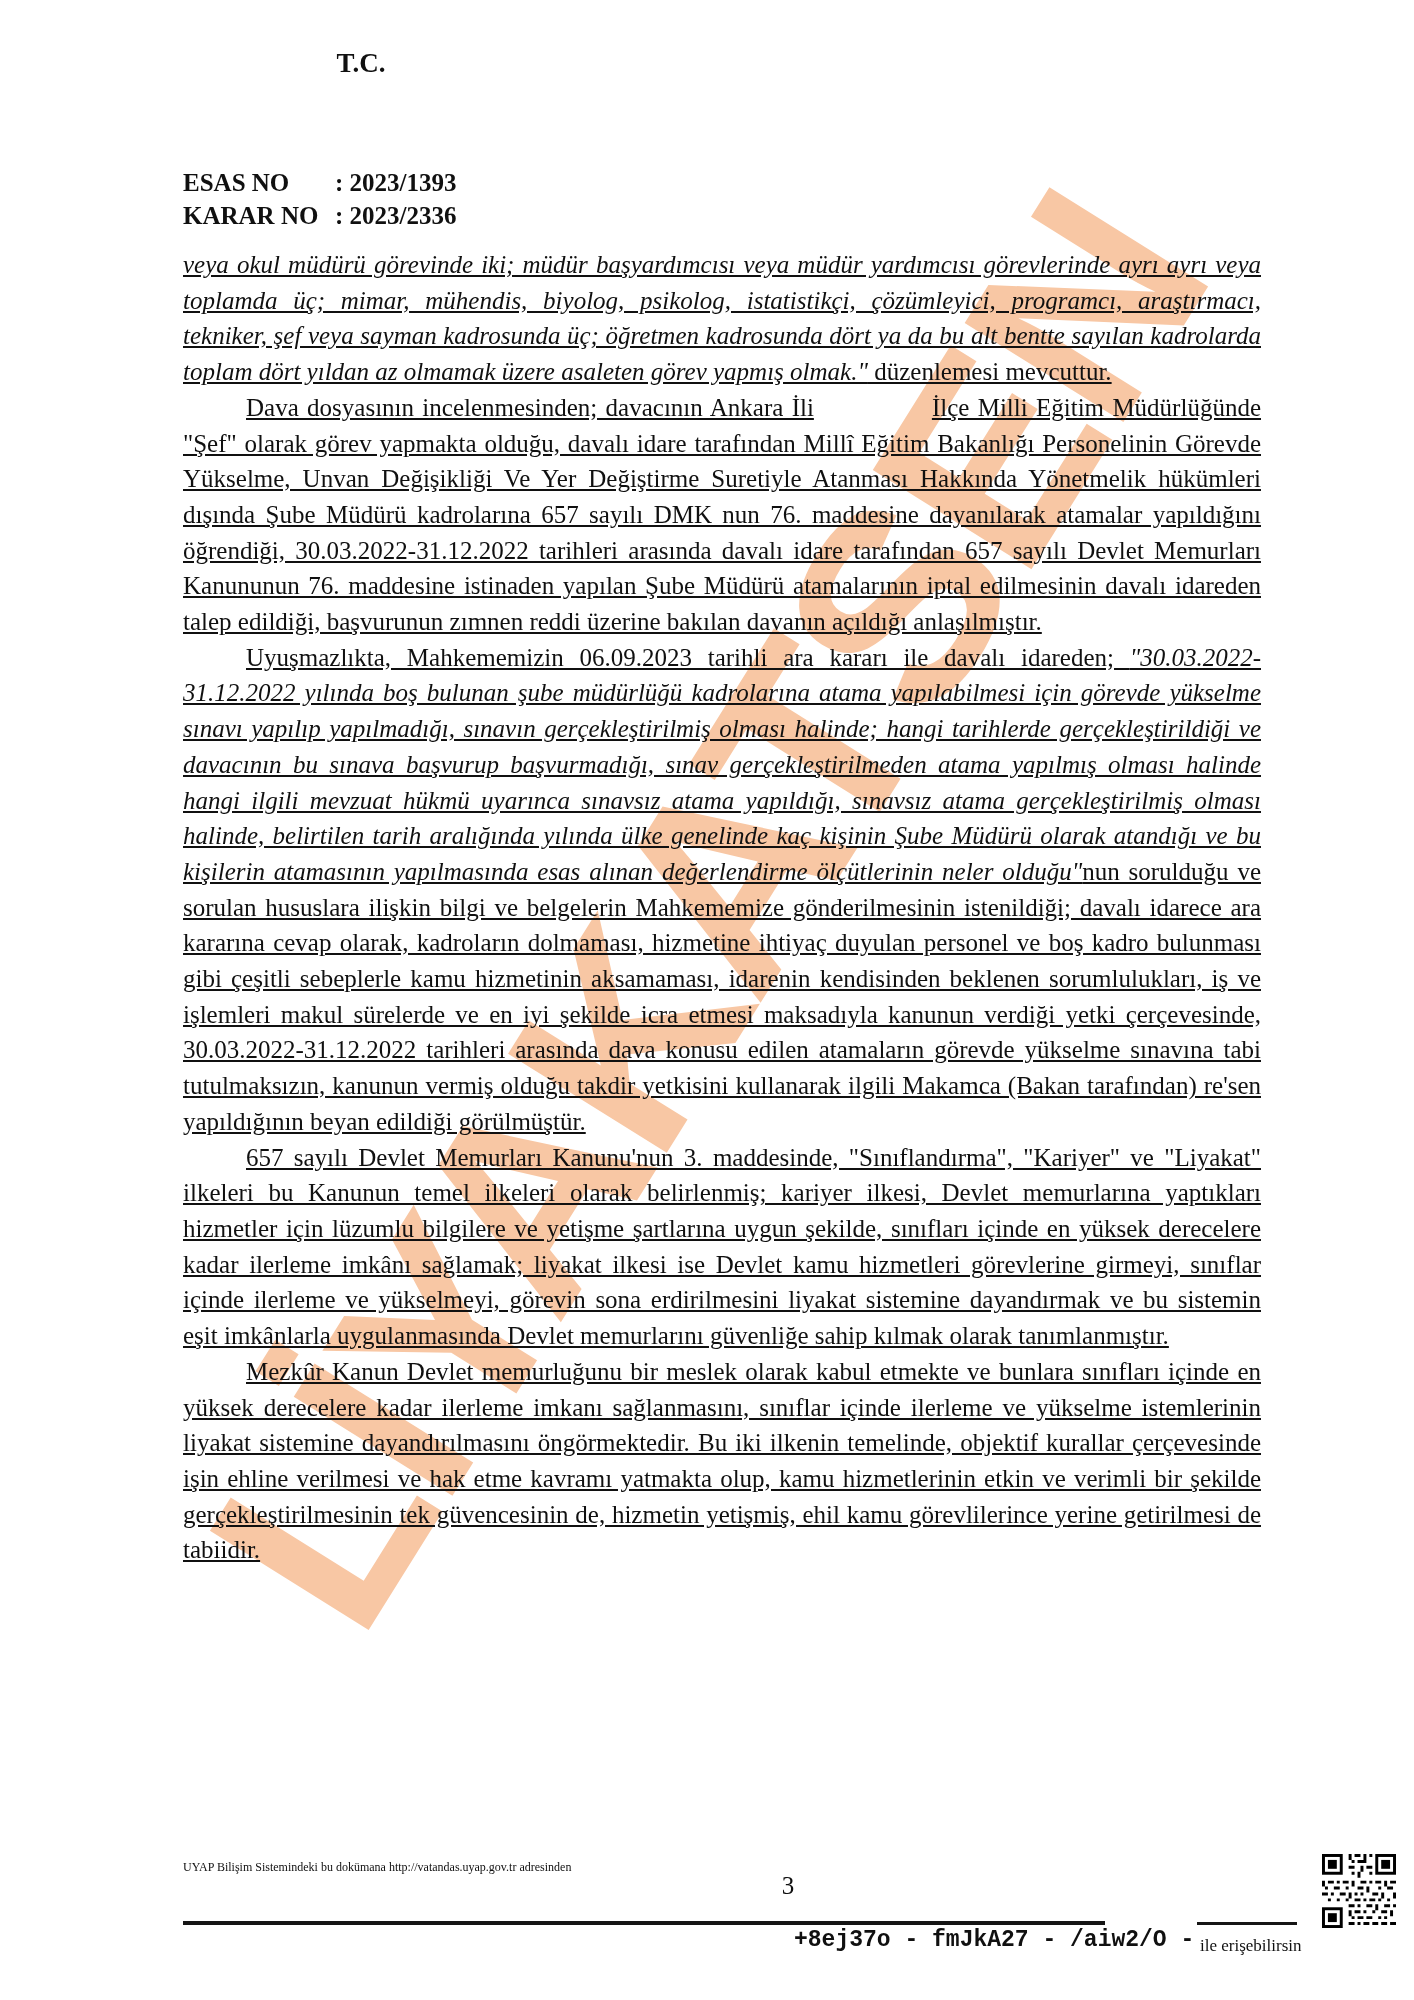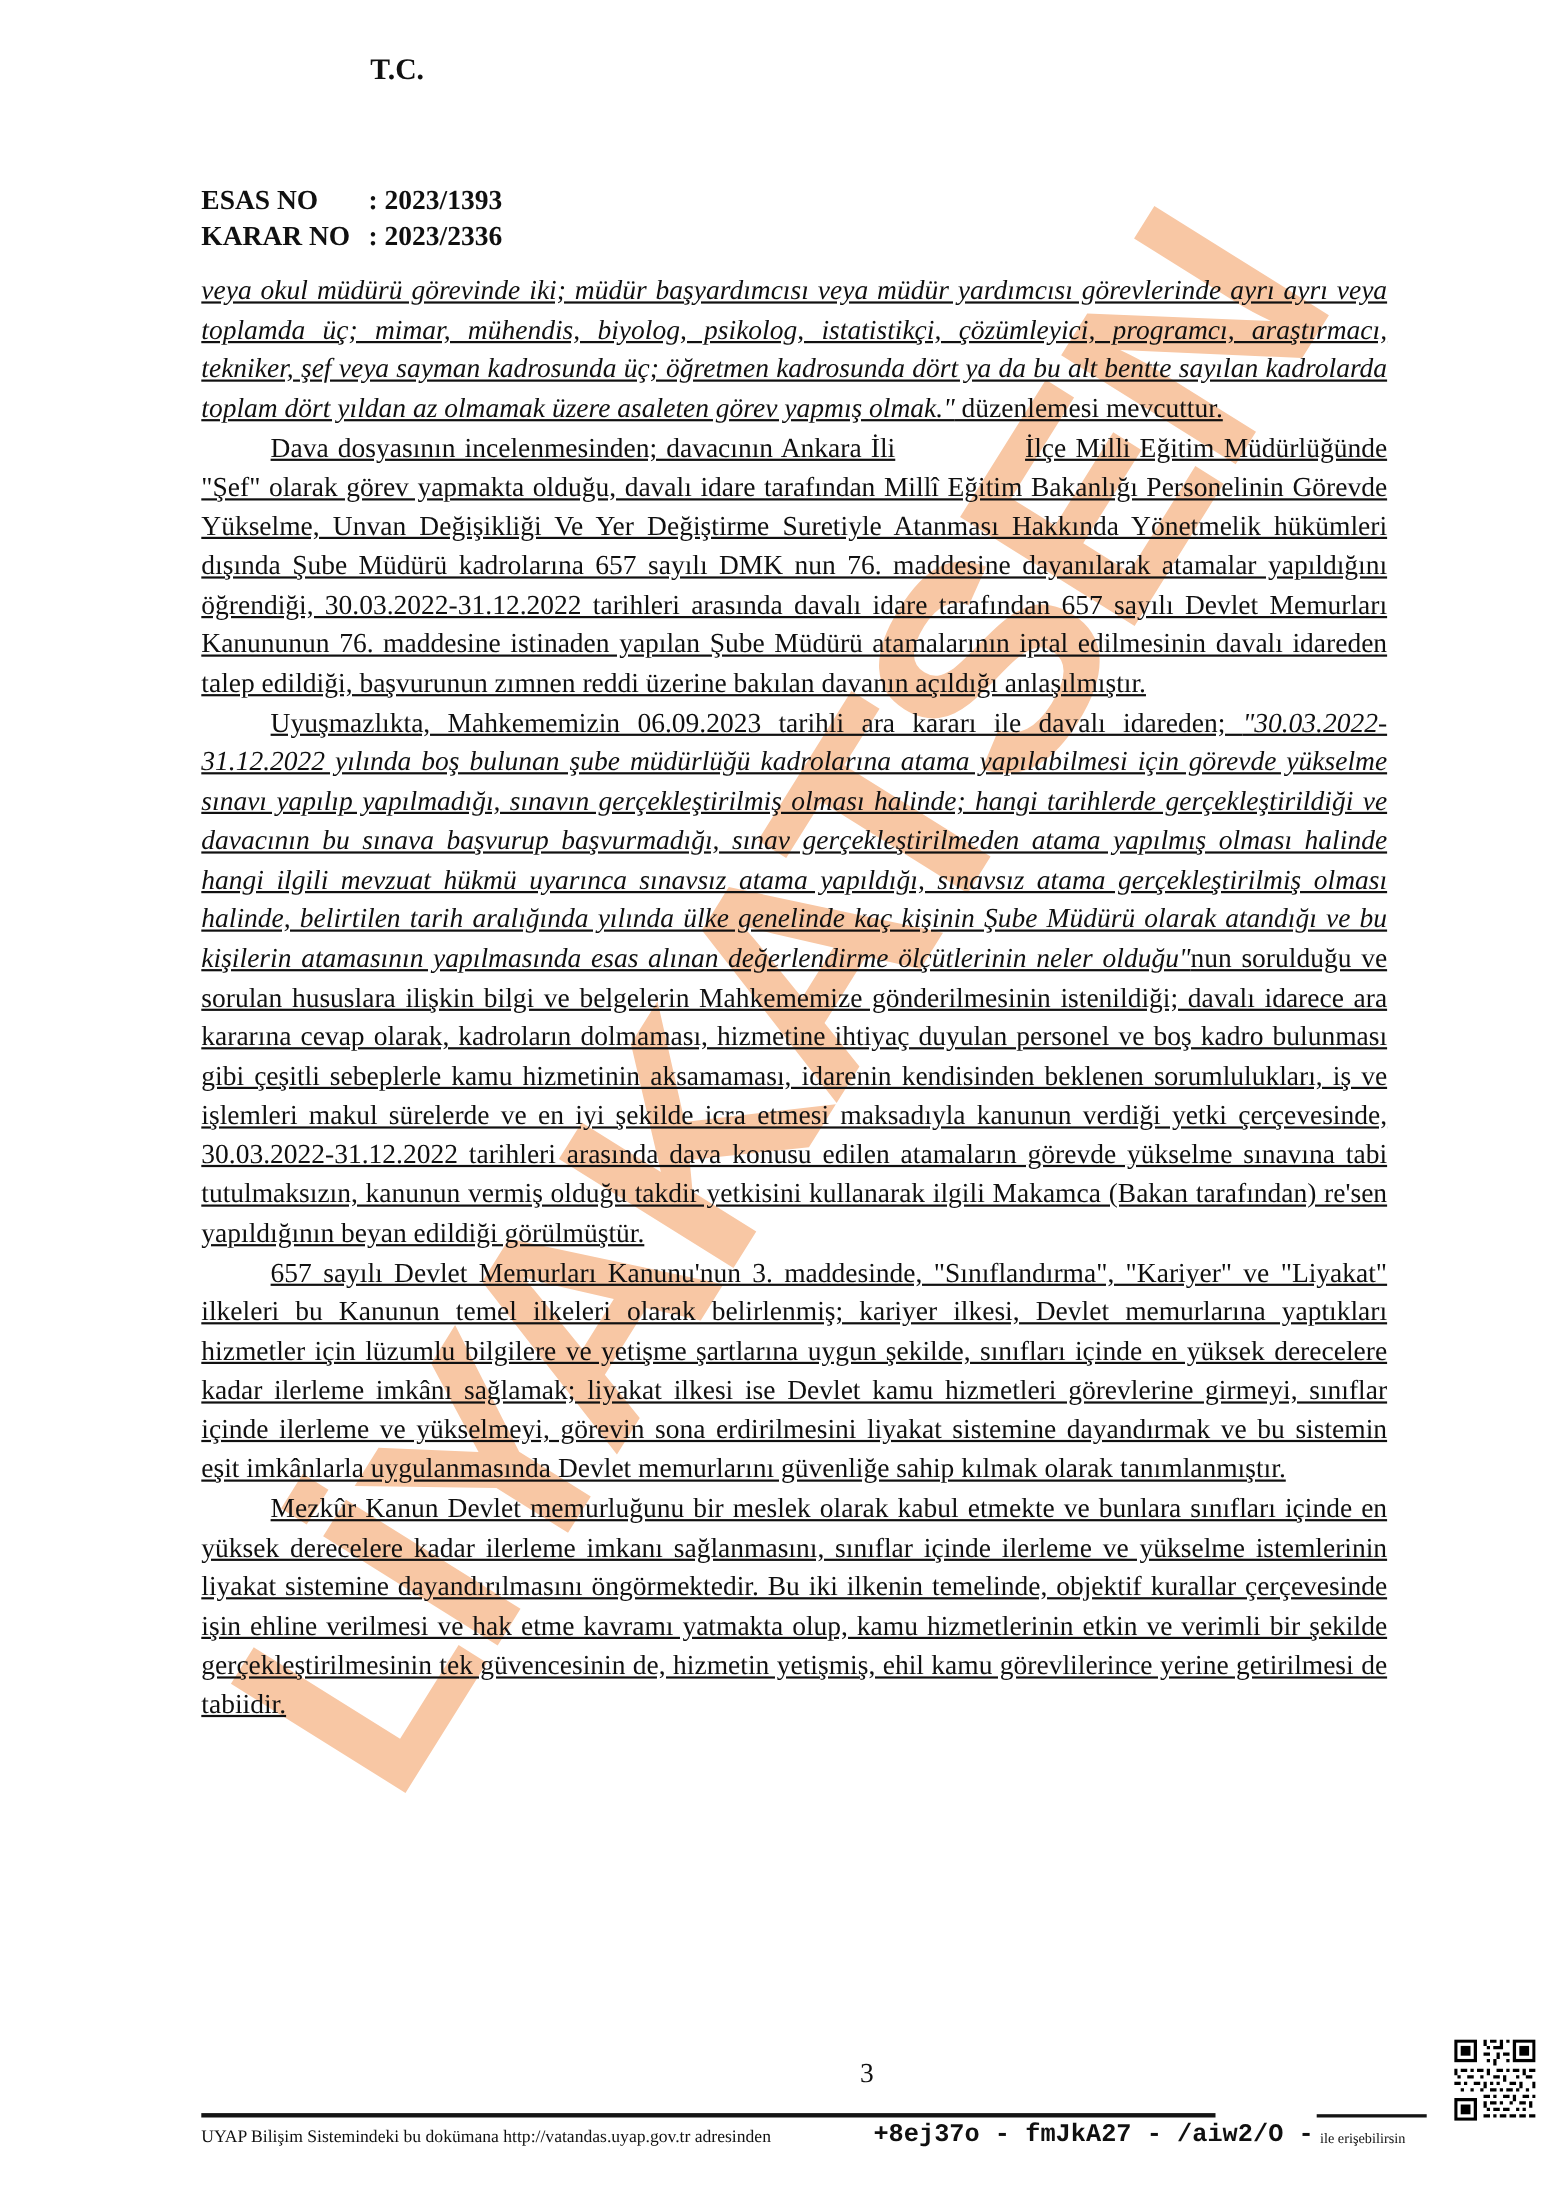--- a/index.html
+++ b/index.html
@@ -27,26 +27,26 @@
     position:absolute;left:155px;top:247px;width:1078px;
     font-size:25px;line-height:35.7px;text-align:justify;text-decoration:underline;
   }
   .para{margin:0;}
   .para.indent{text-indent:63px;}
   .run.italic{font-style:italic;}
   .redaction-gap{display:inline-block;width:118px;}
   .page-number{position:absolute;left:700px;top:1872px;width:120px;text-align:center;font-size:25px;}
   .rule-main{position:absolute;left:155px;top:1921px;width:922px;height:4px;background:#151515;}
   .rule-side{position:absolute;left:1169px;top:1922px;width:100px;height:3px;background:#151515;}
-  .footer-access{position:absolute;left:155px;top:1934px;font-size:16px;white-space:nowrap;}
+  .footer-access{position:absolute;left:155px;top:1860px;font-size:12px;white-space:nowrap;}
   .footer-code{
     position:absolute;left:766px;top:1927px;
     font-family:"Liberation Mono", monospace;font-weight:bold;font-size:23px;white-space:nowrap;text-align:right;
   }
-  .footer-suffix{position:absolute;left:1172px;top:1936px;font-size:13px;white-space:nowrap;}
+  .footer-suffix{position:absolute;left:1172px;top:1936px;font-size:17px;white-space:nowrap;}
   .qr{position:absolute;left:1294px;top:1854px;width:74px;height:74px;}
 </style>
 </head>
 <body>
 
 <div class="page">
 
   <div class="watermark" style="color: rgb(248, 199, 164);">LİYAKATSEN</div>
 
   <div class="content">

